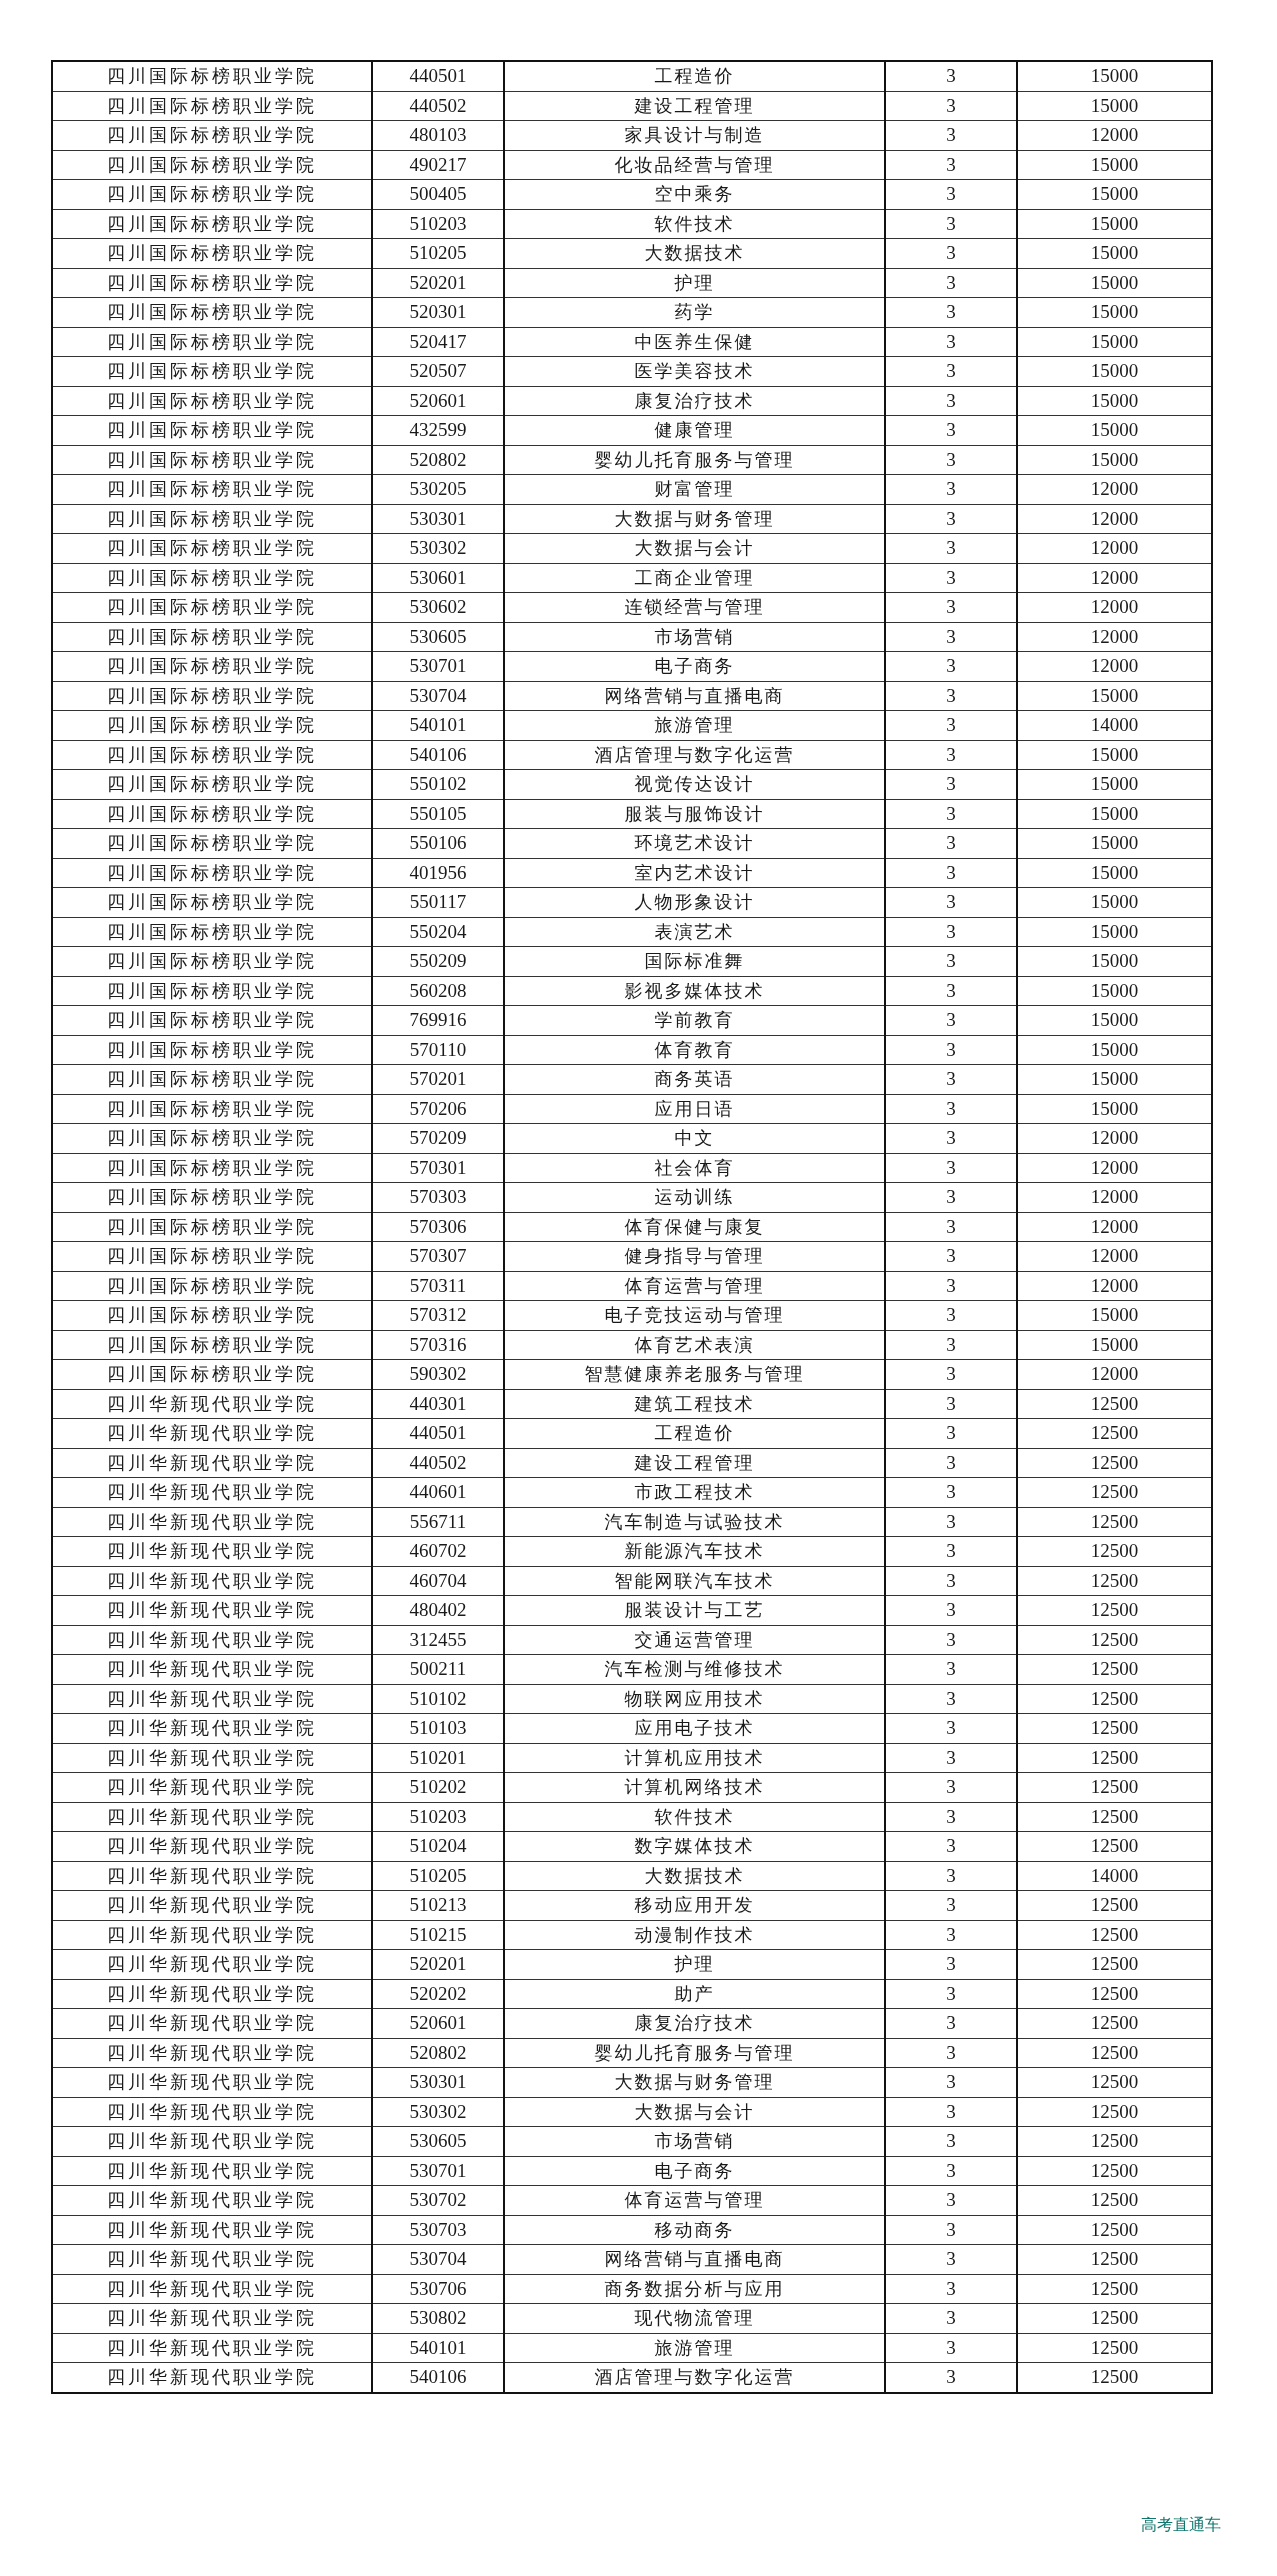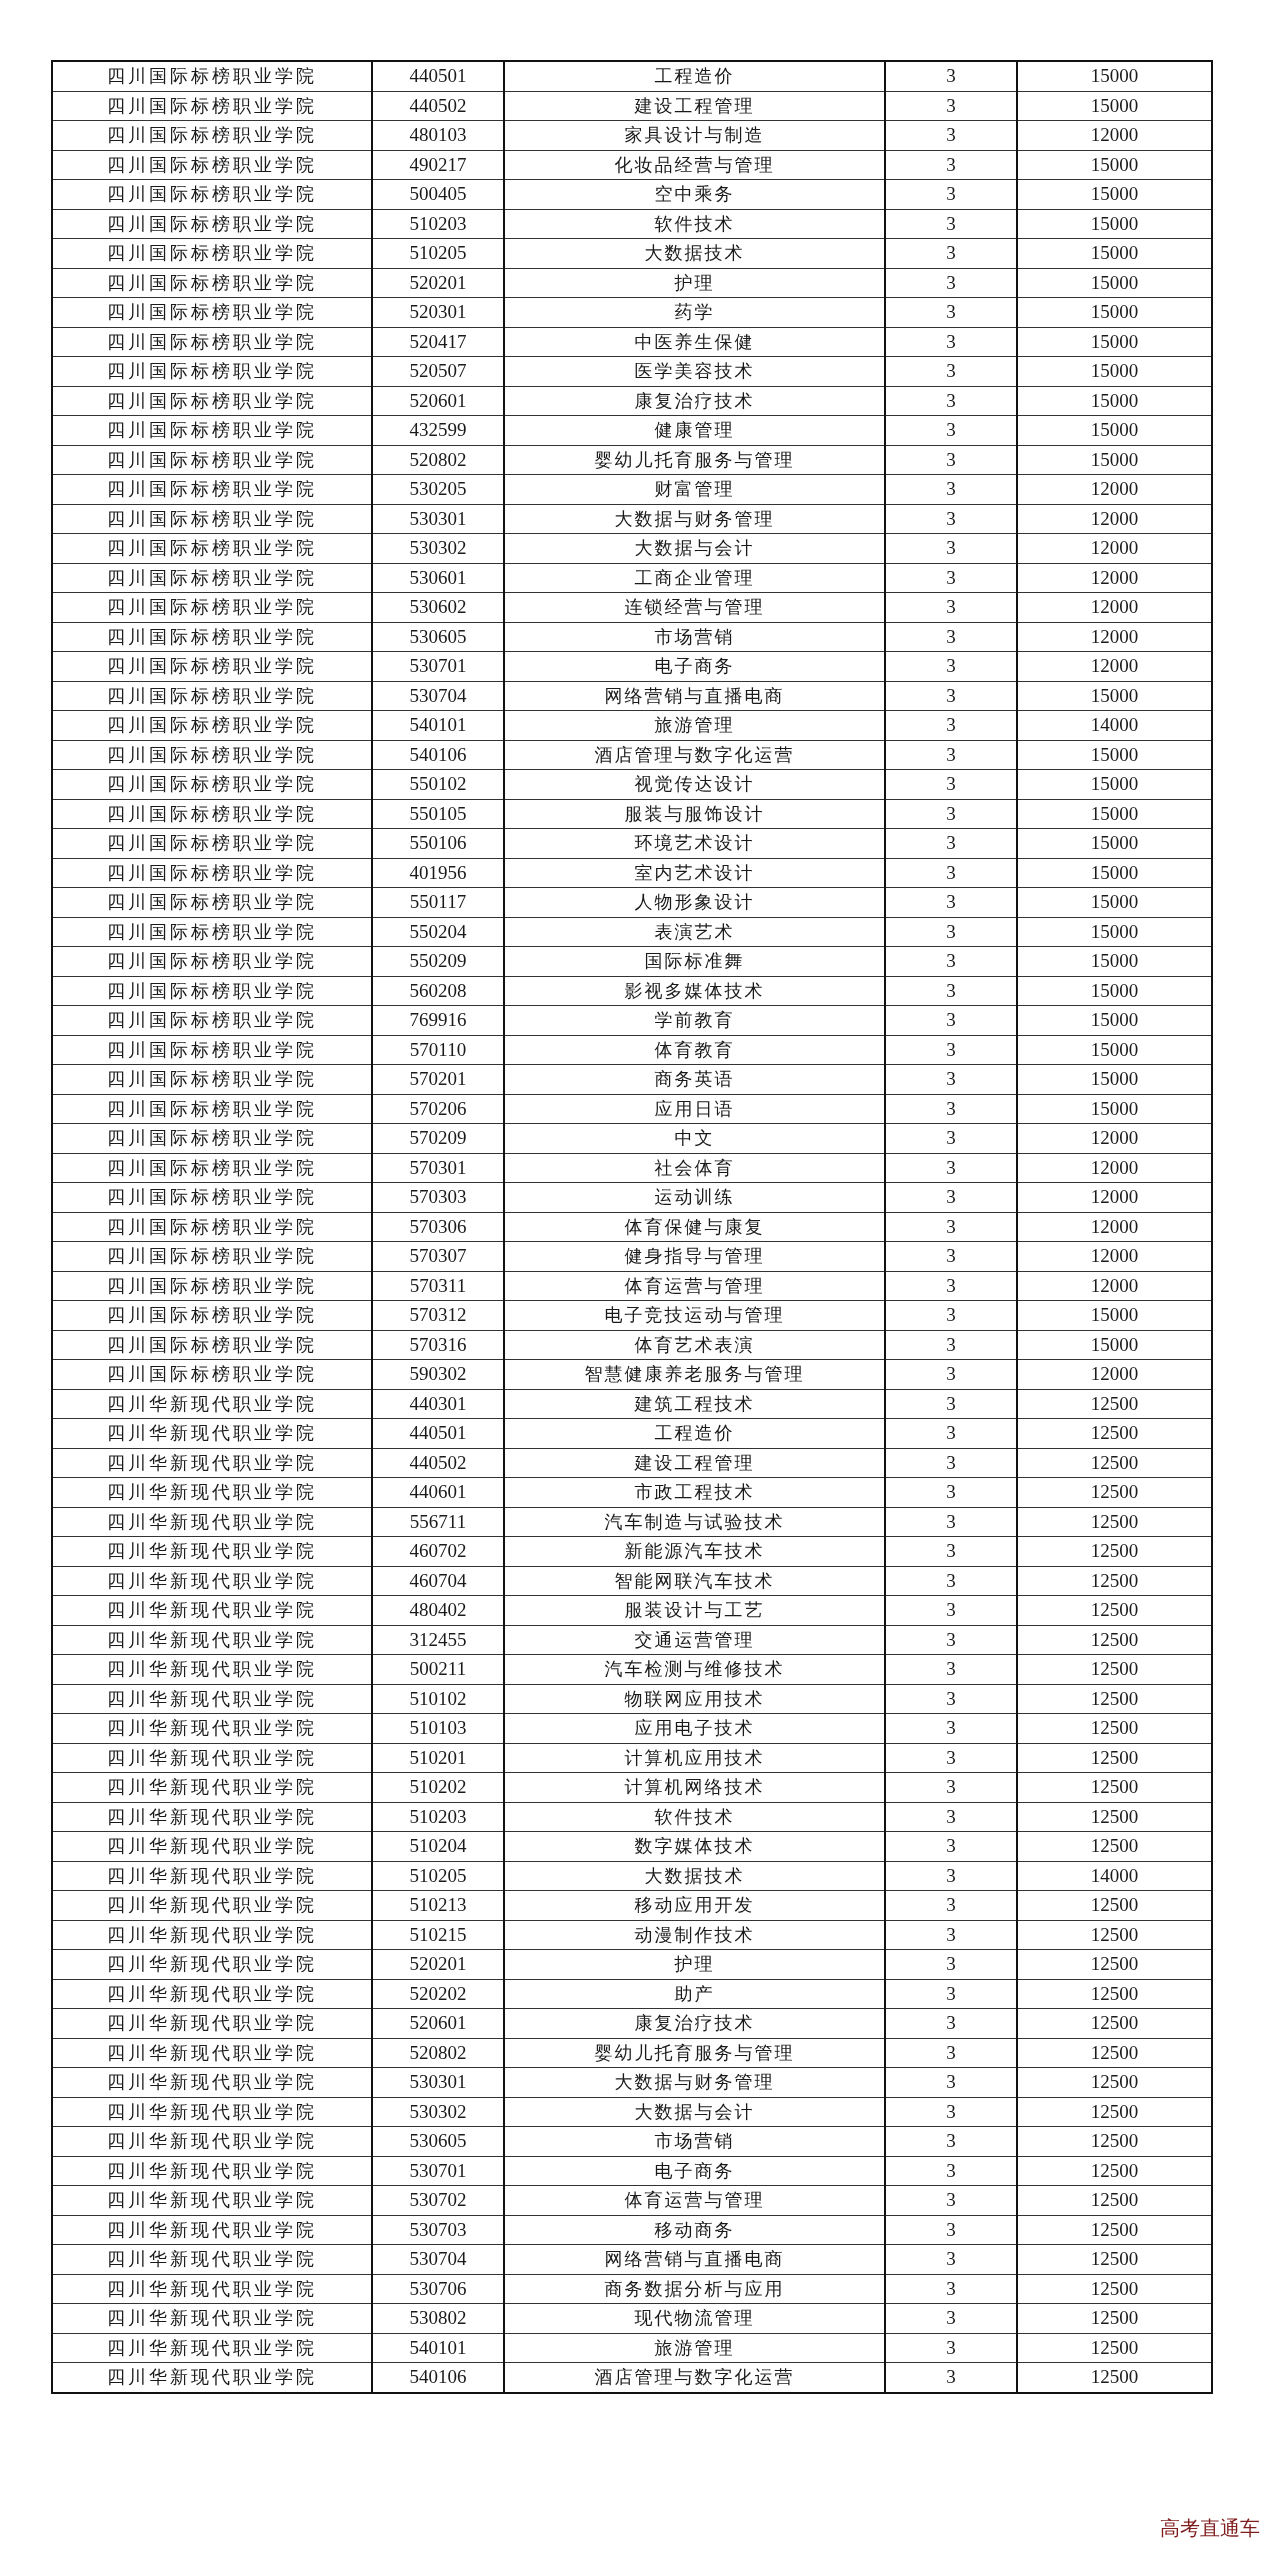--- a/index.html
+++ b/index.html
@@ -53,24 +53,23 @@
     .fee-table td.num {
       font-family: "Liberation Serif", "DejaVu Serif", serif;
       font-size: 19px;
       letter-spacing: 0px;
     }
     .watermark {
       position: absolute;
       left: 1141px;
       top: 2515px;
       font-family: "DejaVu Sans", "Liberation Sans", sans-serif;
-      font-size: 20px;
-      color: #7f1d1d;
+      font-size: 16px;
+      color: #0f766e;
       letter-spacing: 0px;
-      margin-left: 19px;
     }
   </style>
 </head>
 <body>
 
 <table class="fee-table">
   <colgroup>
     <col class="c-school">
     <col class="c-code">
     <col class="c-major">

